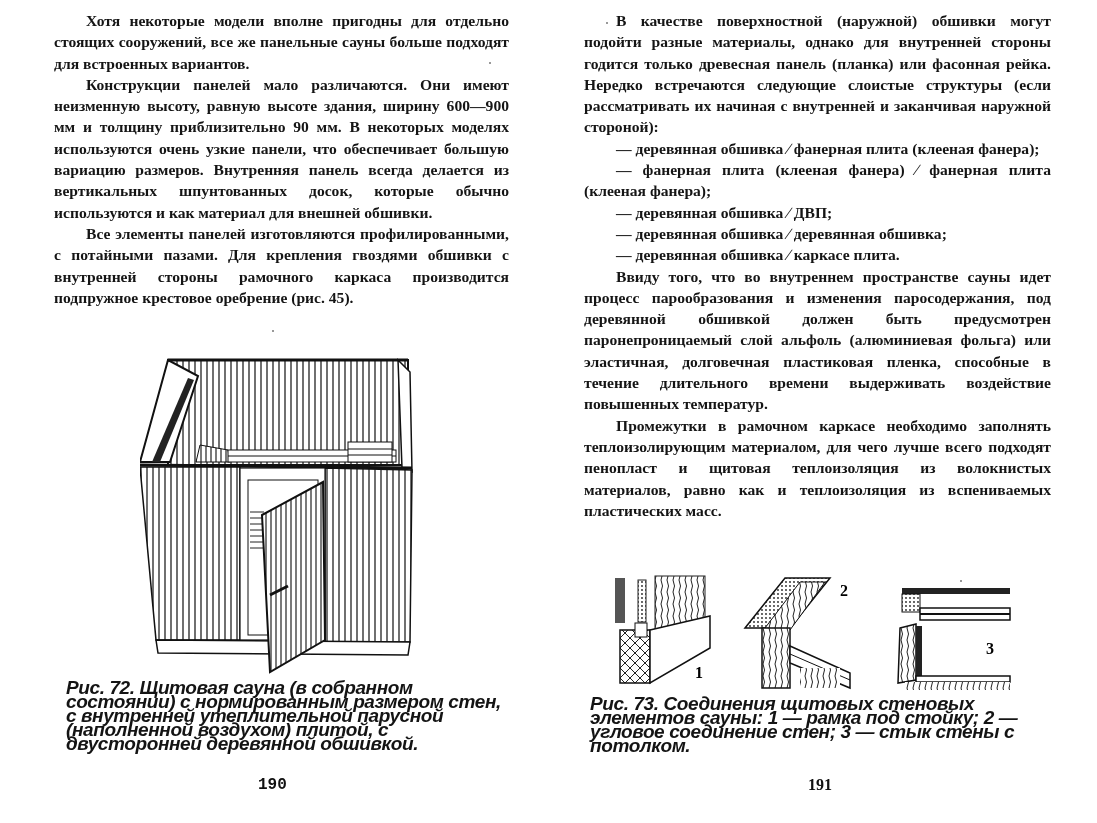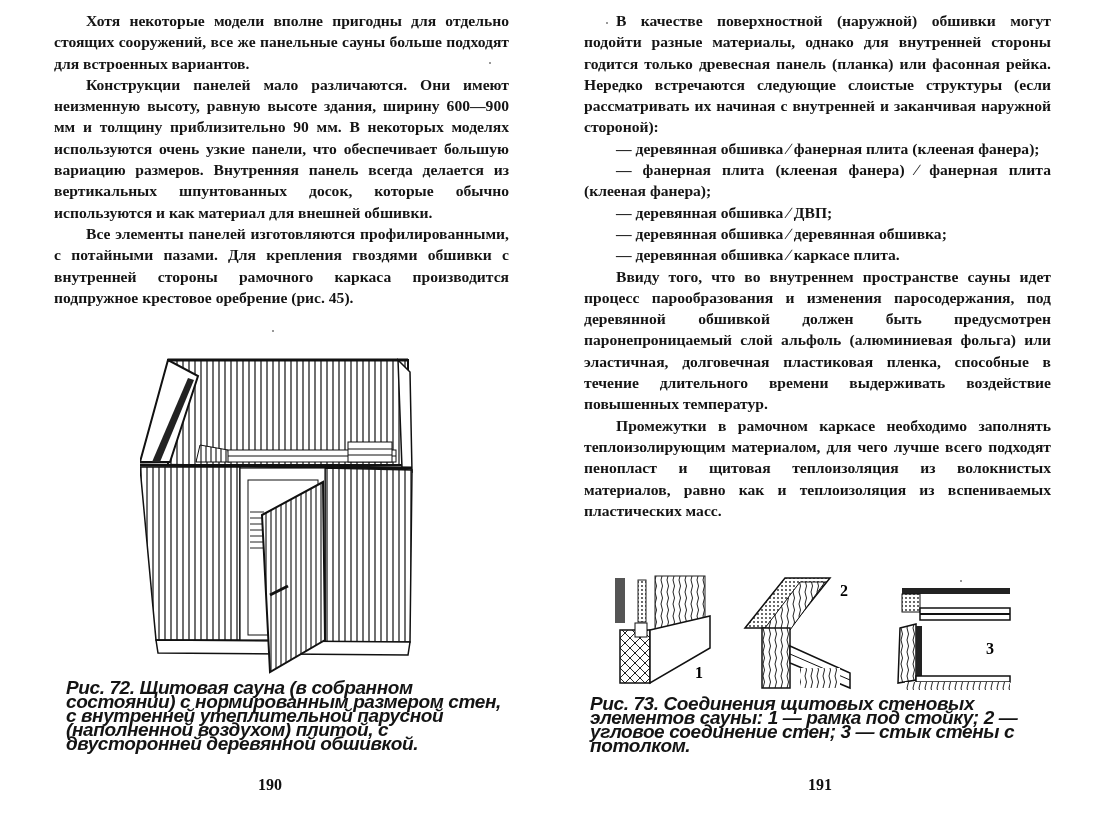--- a/index.html
+++ b/index.html
@@ -14,21 +14,21 @@
   .text p.item { text-indent: 32px; }
   .left .text { left: 54px; top: 10px; width: 455px; }
   .right .text { left: 56px; top: 10px; width: 467px; font-weight: normal; }
   .right .text p { font-weight: bold; }
   .caption { position: absolute; font-family: "Liberation Sans", "DejaVu Sans", sans-serif;
              font-style: italic; font-weight: bold; font-size: 19px; line-height: 14px;
              letter-spacing: -0.4px; color: #141414; }
   .left .caption { left: 66px; top: 681px; width: 445px; }
   .right .caption { left: 62px; top: 697px; width: 450px; }
   .pagenum { position: absolute; font-size: 16px; font-weight: bold; top: 776px; }
-  .left .pagenum { left: 258px; }
+  .left .pagenum { left: 258px; font-family: Liberation Mono, monospace; }
   .right .pagenum { left: 280px; }
   .figure { position: absolute; }
   .fig72 { left: 140px; top: 350px; width: 290px; height: 325px; }
   .speck { position: absolute; width: 2px; height: 2px; background: #777; border-radius: 1px; }
 </style>
 </head>
 <body>
 
 <div class="page left">
   <div class="text">

